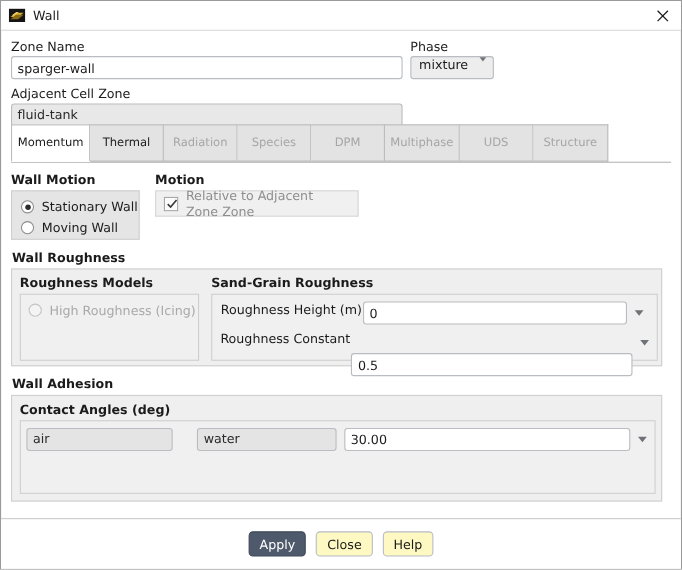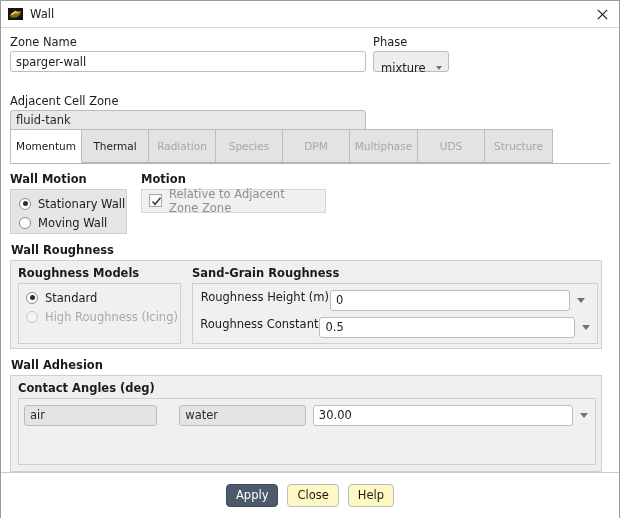--- a/index.html
+++ b/index.html
@@ -101,22 +101,22 @@
   }
 
   .combo {
     box-sizing: border-box;
     height: 21px;
     min-width: 64px;
     border: 1px solid #b9bcc0;
     border-radius: 3px;
     background: #ededed;
     display: inline-flex;
-    align-items: center;
-    padding: 12px 6px 0 7px;
+    align-items: flex-start;
+    padding: 0 6px 0 7px;
     font-size: 11.5px;
     color: #1b1b1b;
     cursor: pointer;
   }
   .combo .cval { margin-right: 10px; }
   .caret {
     width: 0; height: 0;
     border-left: 4px solid transparent;
     border-right: 4px solid transparent;
     border-top: 5px solid #6f7276;
@@ -326,21 +326,21 @@
       </div>
       <div class="col-phase">
         <div class="lbl">Phase</div>
         <div class="combo" style="margin-top:2px;">
           <span class="cval">mixture</span>
           <span class="caret sm"></span>
         </div>
       </div>
     </div>
 
-    <div style="margin-top:19px;">
+    <div style="margin-top:6px;">
       <div class="lbl">Adjacent Cell Zone</div>
       <div class="txtbox ro" style="width:356px;margin-top:2px;">fluid-tank</div>
     </div>
 
     <div class="tabstrip">
       <div class="tab active" style="width:72px;">Momentum</div>
       <div class="tab enabled" style="width:67px;">Thermal</div>
       <div class="tab" style="width:67px;">Radiation</div>
       <div class="tab" style="width:67px;">Species</div>
       <div class="tab" style="width:67px;">DPM</div>
@@ -377,45 +377,41 @@
       </div>
     </div>
 
     <div class="sect-title">Wall Roughness</div>
     <div class="panel-outer" style="width:592px;height:89px;display:flex;">
 
       <div style="width:163px;flex:0 0 163px;">
         <div class="grouphead">Roughness Models</div>
         <div class="panel" style="width:163px;height:61px;padding:4px 0 0 7px;margin-top:3px;background:#f0f0f0;">
           <div class="radio-row">
-            <span class="radio on"></span>
-            <span class="radio-lbl">Standard</span>
-          </div>
-          <div class="radio-row">
             <span class="radio dis"></span>
             <span class="radio-lbl dis">High Roughness (Icing)</span>
           </div>
         </div>
       </div>
 
       <div style="margin-left:11px;flex:1 1 auto;">
         <div class="grouphead">Sand-Grain Roughness</div>
         <div class="panel" style="width:406px;height:61px;padding:6px 0 0 0;margin-top:3px;background:#f0f0f0;">
 
           <div class="field-row">
             <span class="field-lbl" style="width:136px;">Roughness Height (m)</span>
             <input class="txt" style="width: 240px;" value="0">
             <span class="arrow-hit">
               <span class="caret"></span>
             </span>
           </div>
 
           <div class="field-row" style="margin-bottom:0;">
             <span class="field-lbl" style="width:136px;">Roughness Constant</span>
-            <input class="txt" style="width: 276px;" value="0.5">
+            <input class="txt" style="width: 276px; margin-top: 20px;" value="0.5">
             <span class="arrow-hit">
               <span class="caret"></span>
             </span>
           </div>
 
         </div>
       </div>
     </div>
 
     <div class="sect-title">Wall Adhesion</div>

